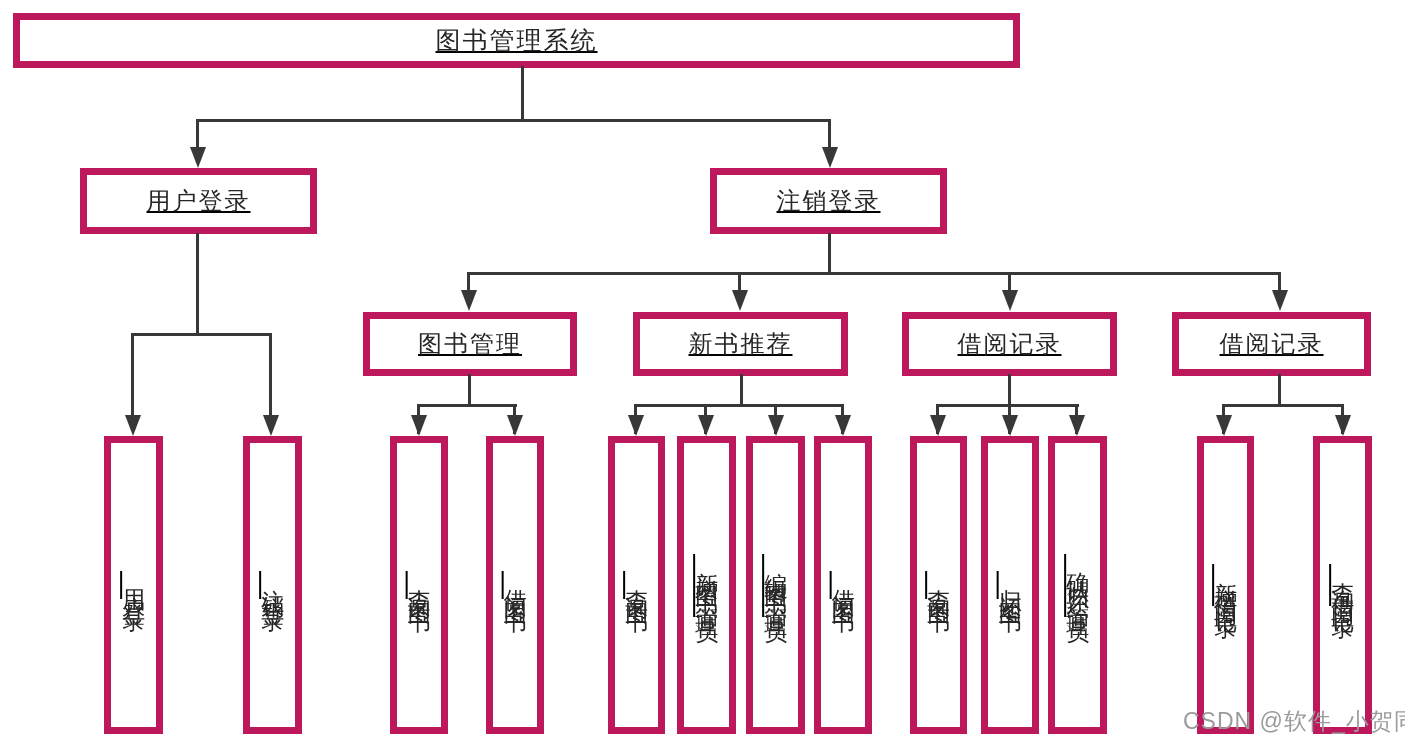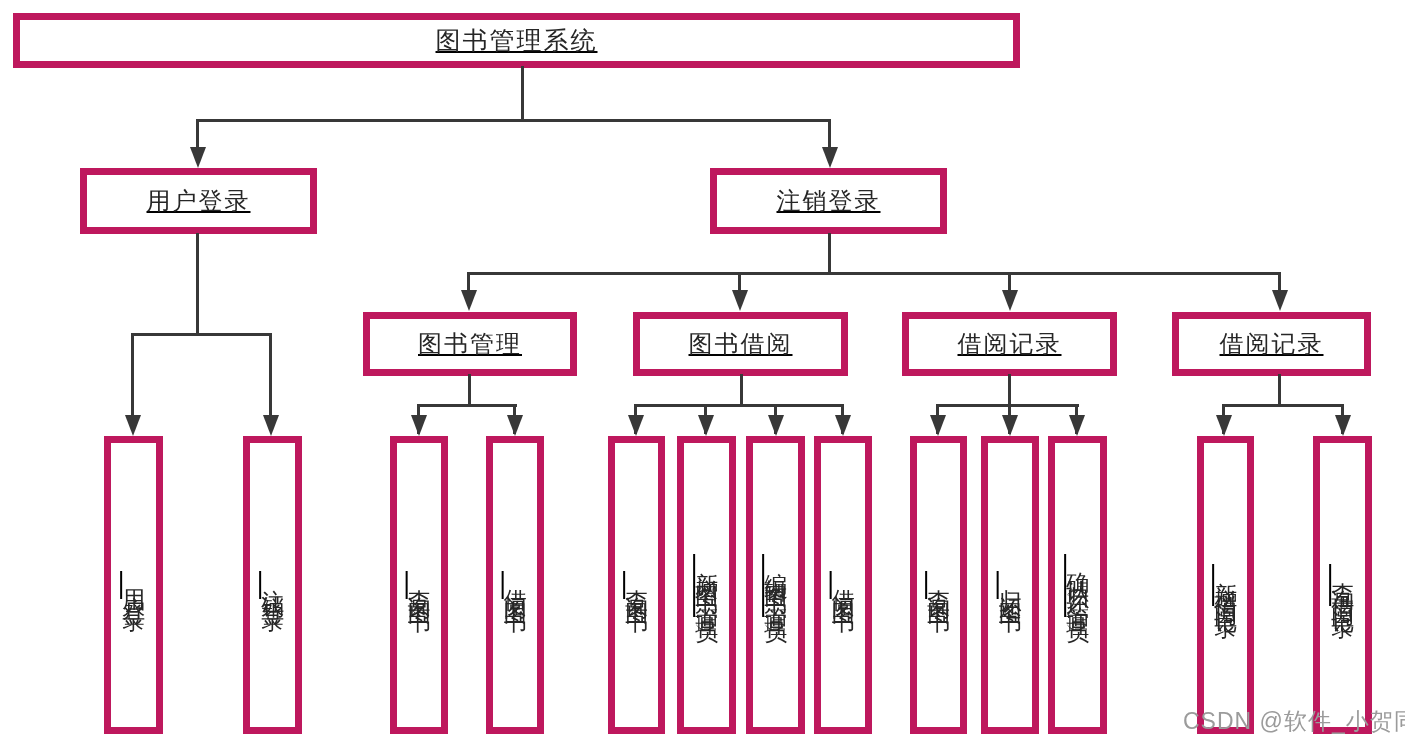--- a/index.html
+++ b/index.html
@@ -67,21 +67,21 @@
   <div class="arrow" style="left:732px;top:290px"></div>
   <div class="vline" style="left:1008px;top:272px;height:34px"></div>
   <div class="arrow" style="left:1002px;top:290px"></div>
   <div class="vline" style="left:1278px;top:272px;height:34px"></div>
   <div class="arrow" style="left:1272px;top:290px"></div>
 
   <div class="box" style="left:363px;top:312px;width:214px;height:64px">
     <span class="hlabel">图书管理</span>
   </div>
   <div class="box" style="left:633px;top:312px;width:215px;height:64px">
-    <span class="hlabel">图书借阅</span>
+    <span class="hlabel">新书推荐</span>
   </div>
   <div class="box" style="left:902px;top:312px;width:215px;height:64px">
     <span class="hlabel">借阅记录</span>
   </div>
   <div class="box" style="left:1172px;top:312px;width:199px;height:64px">
     <span class="hlabel">借阅记录</span>
   </div>
 
   <div class="vline" style="left:468px;top:374px;height:33px"></div>
   <div class="hline" style="left:417px;top:404px;width:100px"></div>

